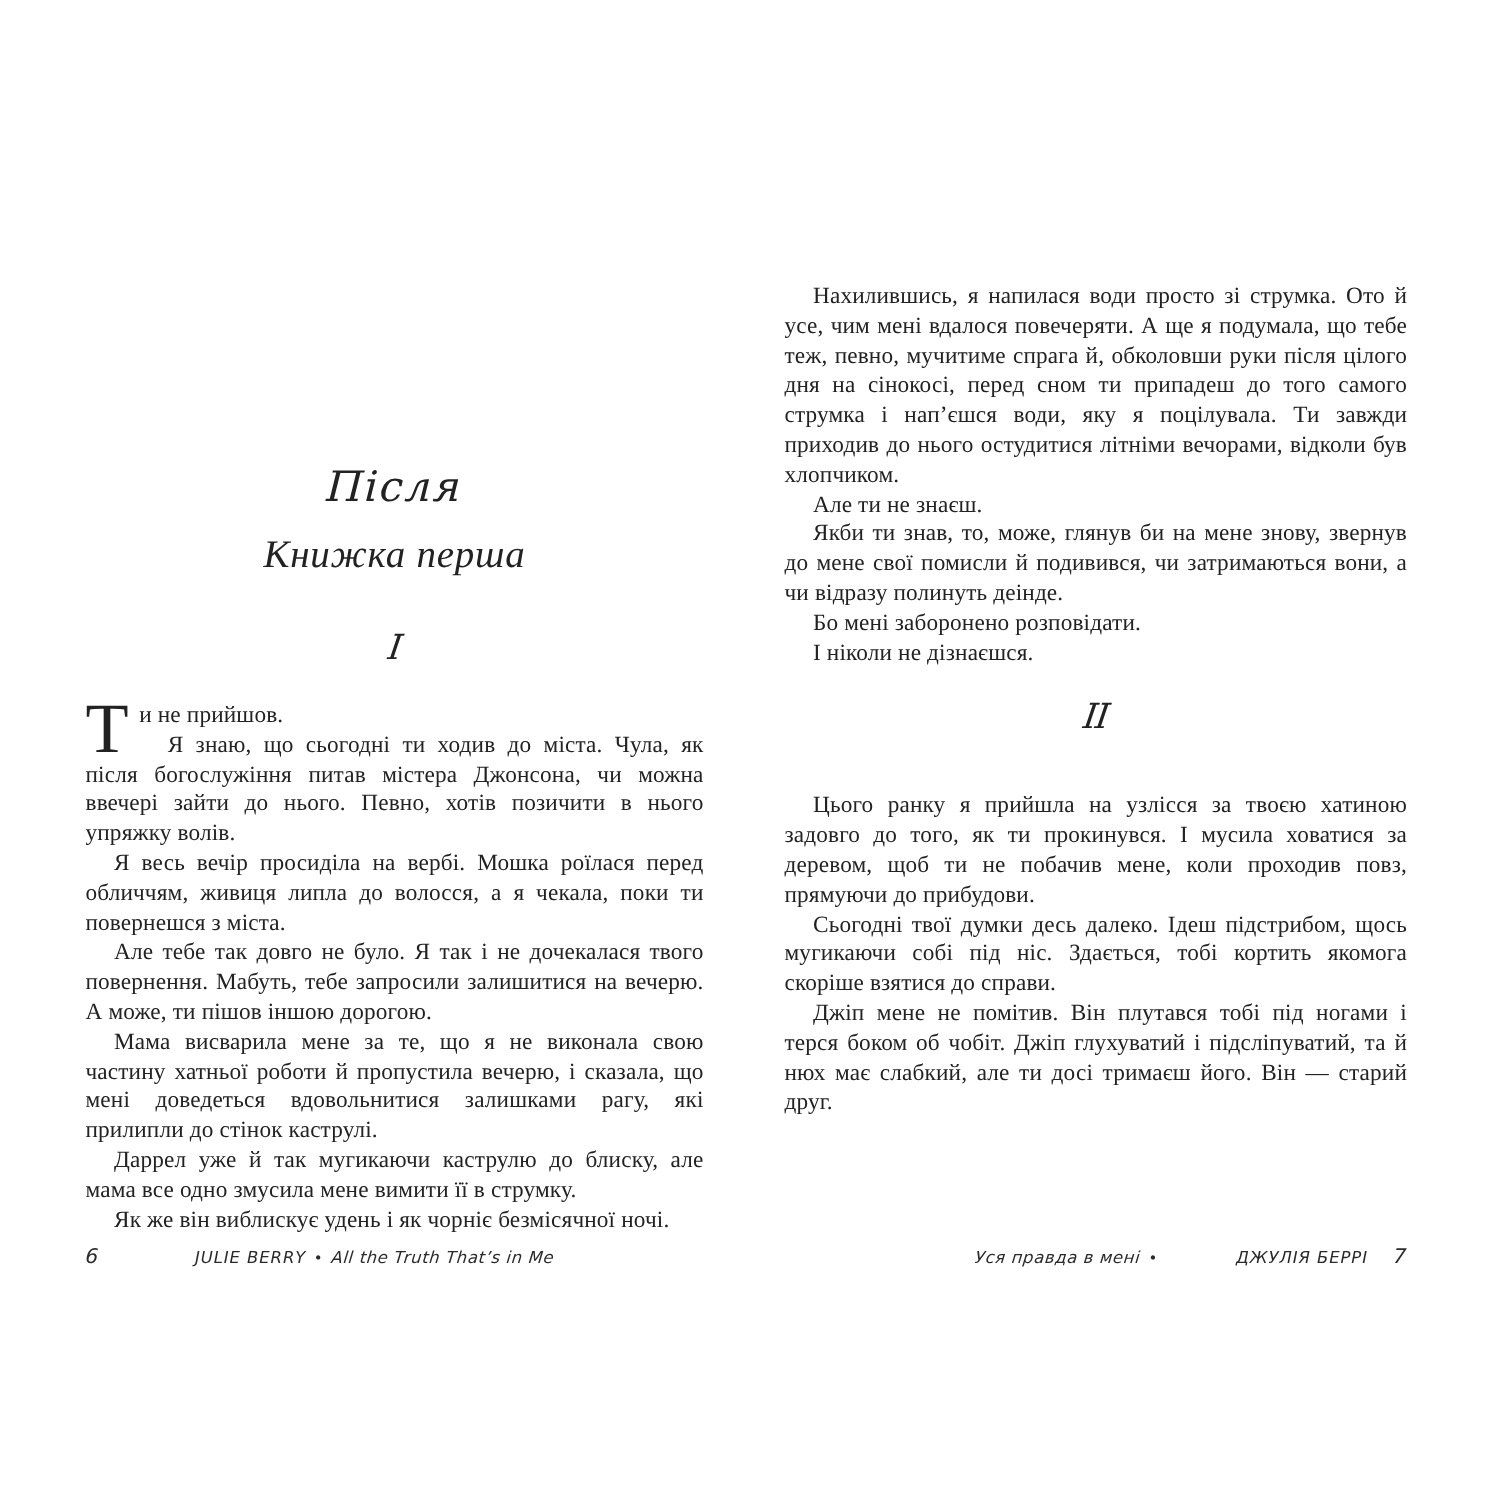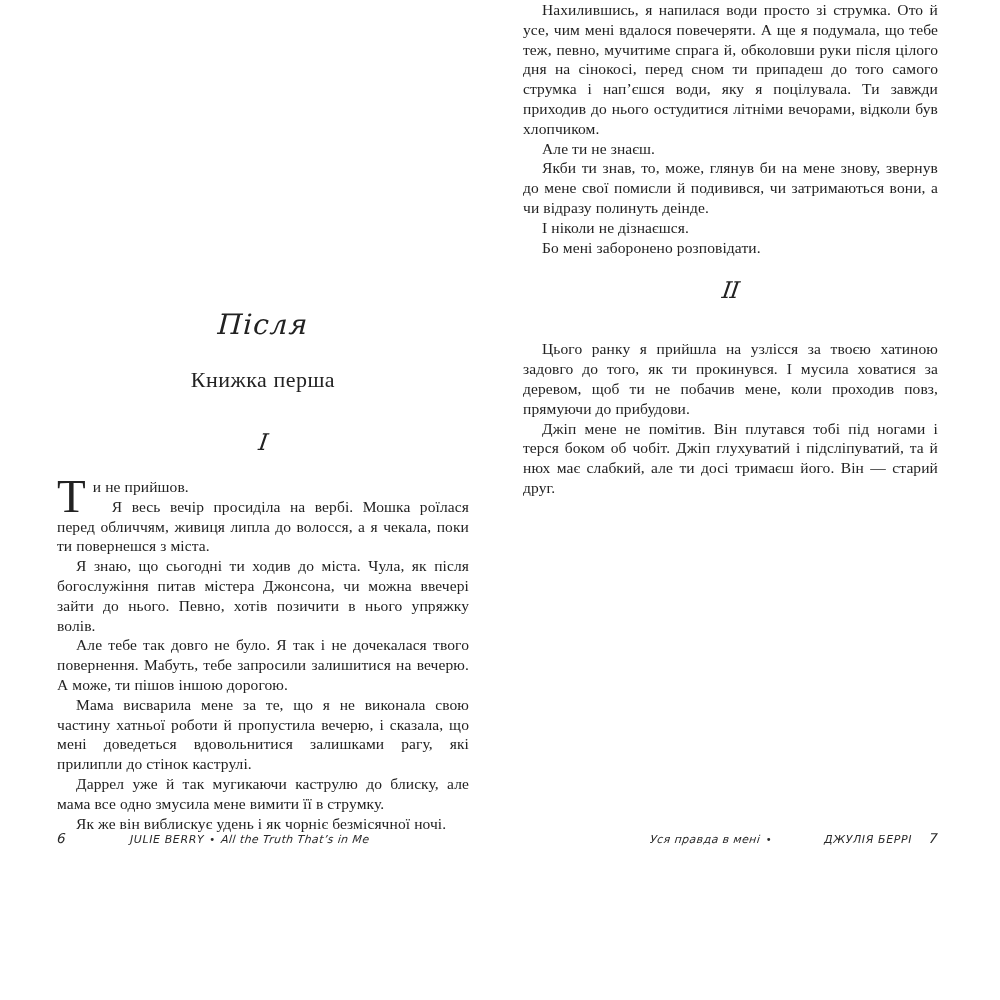--- a/index.html
+++ b/index.html
@@ -32,26 +32,27 @@
     text-align: center;
     font-family: "DejaVu Serif", serif;
     font-style: italic;
     font-weight: 500;
     font-size: 28px;
     line-height: 30px;
     letter-spacing: 1px;
     transform: skewX(-3deg);
   }
   .section-title {
-    margin: 26px 0 0 0;
+    margin: 16px 0 0 0;
     text-align: center;
     font-weight: normal;
-    font-size: 22px;
+    font-size: 26px;
     line-height: 27px;
     letter-spacing: 0.5px;
+    font-style: italic;
   }
   .chapter-num {
     margin: 36px 0 0 0;
     text-align: center;
     font-family: "DejaVu Serif", serif;
     font-style: italic;
     font-size: 23px;
     line-height: 26px;
     letter-spacing: -1px;
     transform: skewX(-8deg);
@@ -61,21 +62,21 @@
   }
 
   
   .body-text {
     margin-top: 22px;
     font-size: 15.5px;
     line-height: 19.8px;
     text-align: justify;
     letter-spacing: 0.1px;
   }
-  .body-right-top { margin-top: 0; }
+  .body-right-top { margin-top: 0; padding-top: 188px; }
   .body-right-bottom { margin-top: 36px; }
   .body-text p { margin: 0; }
   .body-text p.indent { text-indent: 19px; }
   .dropcap {
     float: left;
     font-size: 47px;
     line-height: 39px;
     height: 39px;
     padding: 0 7px 0 0;
     font-family: "Liberation Serif", serif;
@@ -115,47 +116,48 @@
 
 <div class="spread">
 
   <section class="page page-left">
     <h1 class="part-title">Після</h1>
     <h2 class="section-title">Книжка перша</h2>
     <div class="chapter-num">I</div>
 
     <div class="body-text">
       <p class="opener"><span class="dropcap">Т</span><span>и не прийшов.</span></p>
+      <p class="indent">Я знаю, що сьогодні ти ходив до міста. Чула, як після богослужіння питав містера Джонсона, чи можна ввечері зайти до нього. Певно, хотів позичити в нього упряжку волів.</p>
       <p class="indent">Я весь вечір просиділа на вербі. Мошка роїлася перед обличчям, живиця липла до волосся, а я чекала, поки ти повернешся з міста.</p>
-      <p class="indent">Я знаю, що сьогодні ти ходив до міста. Чула, як після богослужіння питав містера Джонсона, чи можна ввечері зайти до нього. Певно, хотів позичити в нього упряжку волів.</p>
       <p class="indent">Але тебе так довго не було. Я так і не дочекалася твого повернення. Мабуть, тебе запросили залишитися на вечерю. А може, ти пішов іншою дорогою.</p>
       <p class="indent">Мама висварила мене за те, що я не виконала свою частину хатньої роботи й пропустила вечерю, і сказала, що мені доведеться вдовольнитися залишками рагу, які прилипли до стінок каструлі.</p>
       <p class="indent">Даррел уже й так мугикаючи каструлю до блиску, але мама все одно змусила мене вимити її в струмку.</p>
       <p class="indent">Як же він виблискує удень і як чорніє безмісячної ночі.</p>
     </div>
 
     <footer class="footer footer-left">
       <span class="pagenum">6</span>
       <span class="running"><span class="foot-caps">JULIE BERRY</span><span class="sep">•</span><span class="foot-script">All the Truth That’s in Me</span></span>
     </footer>
   </section>
 
   <section class="page page-right">
     <div class="body-text body-right-top">
       <p class="indent">Нахилившись, я напилася води просто зі струмка. Ото й усе, чим мені вдалося повечеряти. А ще я подумала, що тебе теж, певно, мучитиме спрага й, обколовши руки після цілого дня на сінокосі, перед сном ти припадеш до того самого струмка і нап’єшся води, яку я поцілувала. Ти завжди приходив до нього остудитися літніми вечорами, відколи був хлопчиком.</p>
       <p class="indent">Але ти не знаєш.</p>
       <p class="indent">Якби ти знав, то, може, глянув би на мене знову, звернув до мене свої помисли й подивився, чи затримаються вони, а чи відразу полинуть деінде.</p>
+      <p class="indent">Бо мені заборонено розповідати.</p>
       <p class="indent">І ніколи не дізнаєшся.</p>
-      <p class="indent">Бо мені заборонено розповідати.</p>
     </div>
 
     <div class="chapter-num chapter-num-2">II</div>
 
     <div class="body-text body-right-bottom">
       <p class="indent">Цього ранку я прийшла на узлісся за твоєю хатиною задовго до того, як ти прокинувся. І мусила ховатися за деревом, щоб ти не побачив мене, коли проходив повз, прямуючи до прибудови.</p>
+      <p class="indent">Сьогодні твої думки десь далеко. Ідеш підстрибом, щось мугикаючи собі під ніс. Здається, тобі кортить якомога скоріше взятися до справи.</p>
       <p class="indent">Джіп мене не помітив. Він плутався тобі під ногами і терся боком об чобіт. Джіп глухуватий і підсліпуватий, та й нюх має слабкий, але ти досі тримаєш його. Він — старий друг.</p>
     </div>
 
     <footer class="footer footer-right">
       <span class="running"><span class="foot-script">Уся правда в мені</span><span class="sep">•</span><span class="foot-caps">ДЖУЛІЯ БЕРРІ</span></span>
       <span class="pagenum">7</span>
     </footer>
   </section>
 
 </div>

